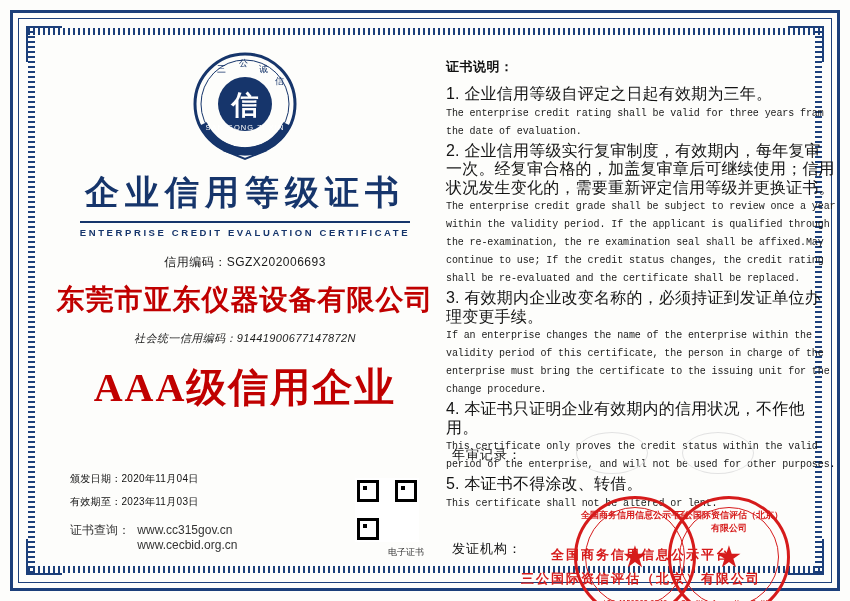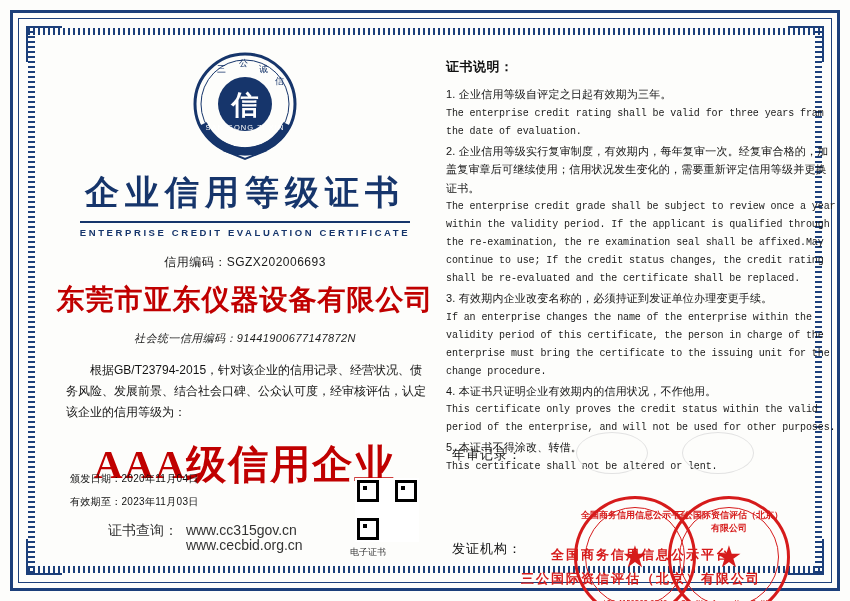--- a/index.html
+++ b/index.html
@@ -106,26 +106,26 @@
 
   
   .bottom-left{
     position:absolute;left:20px;top:432px;width:250px;text-align:left;
   }
   .date-line{
     font-size:10px;color:#111;margin-bottom:9px;letter-spacing:.3px;
   }
   .date-line .lbl{display:inline-block;}
   .query{
-    margin-top:14px;font-size:14px;color:#333;line-height:15px;margin-left:38px;
+    margin-top:14px;font-size:12px;color:#333;line-height:15px;
   }
   .query .lbl{display:inline-block;vertical-align:top;}
   .query .urls{display:inline-block;vertical-align:top;margin-left:4px;}
   .qr-wrap{
-    position:absolute;left:300px;top:438px;width:74px;text-align:left;
+    position:absolute;left:300px;top:438px;width:74px;text-align:right;
   }
   .qr{
     width:62px;height:62px;margin:0 auto;
     background-color:#fff;
     background-image:
       repeating-linear-gradient(0deg,#000 0 2px,transparent 2px 4px),
       repeating-linear-gradient(90deg,#000 0 2px,transparent 2px 4px);
     background-blend-mode:screen;
     position:relative;
     border:1px solid #fff;
@@ -133,21 +133,21 @@
   .qr .q-eye{position:absolute;width:16px;height:16px;border:3px solid #000;background:#fff;}
   .qr .q-eye:after{content:"";position:absolute;left:3px;top:3px;width:4px;height:4px;background:#000;}
   .qr .e1{left:1px;top:1px;} .qr .e2{right:1px;top:1px;} .qr .e3{left:1px;bottom:1px;}
   .qr-cap{font-size:9px;color:#333;margin-top:4px;}
 
   
   .note-title{
     font-size:13px;color:#111;font-weight:bold;margin-bottom:9px;letter-spacing:.5px;
   }
   .note-p{
-    font-size:11px;line-height:18.5px;color:#141414;margin:0 0 1px 0;
+    font-size:16px;line-height:18.5px;color:#141414;margin:0 0 1px 0;
     letter-spacing:.2px;
   }
   .note-p.en{
     font-family:"Liberation Mono",monospace;
     font-size:10px;line-height:18px;color:#1a1a1a;letter-spacing:-0.1px;
   }
   .sig-block{
     position:absolute;left:0;top:360px;width:390px;height:190px;
   }
   .sig-label{
@@ -226,21 +226,20 @@
       <div class="cert-no-row">
         <span>信用编码：</span><span class="val">SGZX202006693</span>
       </div>
 
       <div class="company">东莞市亚东仪器设备有限公司</div>
 
       <div class="usci">
         <span>社会统一信用编码：</span><span>91441900677147872N</span>
       </div>
 
-      <div class="body-text">根据GB/T23794-2015，针对该企业的信用记录、经营状况、债务风险、发展前景、结合社会口碑、公众认可度，经审核评估，认定该企业的信用等级为：</div>
 
       <div class="grade">AAA级信用企业</div>
 
       <div class="bottom-left">
         <div class="date-line">
           <span class="lbl">颁发日期：</span><span>2020年11月04日</span>
         </div>
         <div class="date-line">
           <span class="lbl">有效期至：</span><span>2023年11月03日</span>
         </div>

